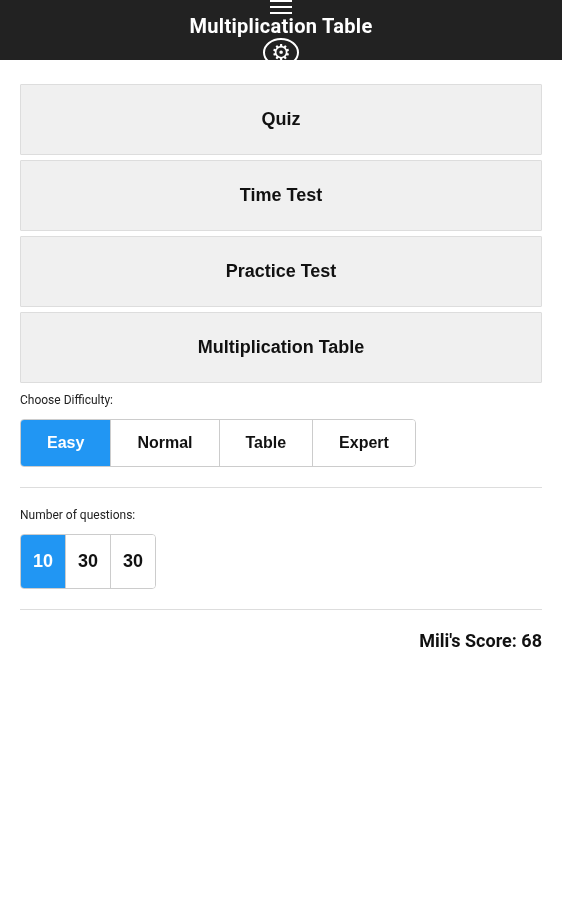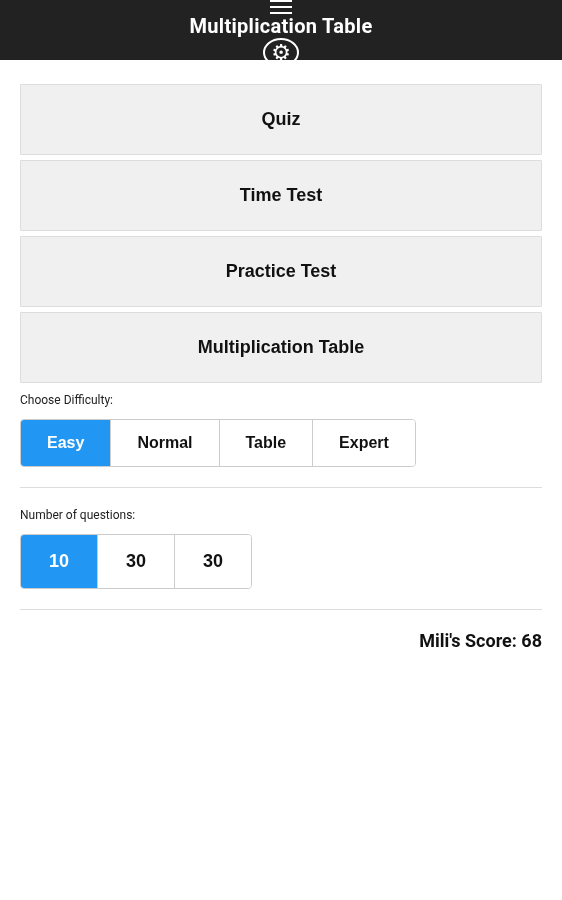--- a/index.html
+++ b/index.html
@@ -133,21 +133,21 @@
     .questions-row {
       display: flex;
       flex-direction: row;
       border: 1px solid #cccccc;
       border-radius: 4px;
       overflow: hidden;
       width: fit-content;
     }
 
     .q-btn {
-      padding: 16px 28px;
+      padding: 16px 12px;
       font-size: 18px;
       font-weight: bold;
       cursor: pointer;
       border: none;
       border-right: 1px solid #cccccc;
       background: #ffffff;
       color: #111111;
     }
 
     .q-btn:last-child {

